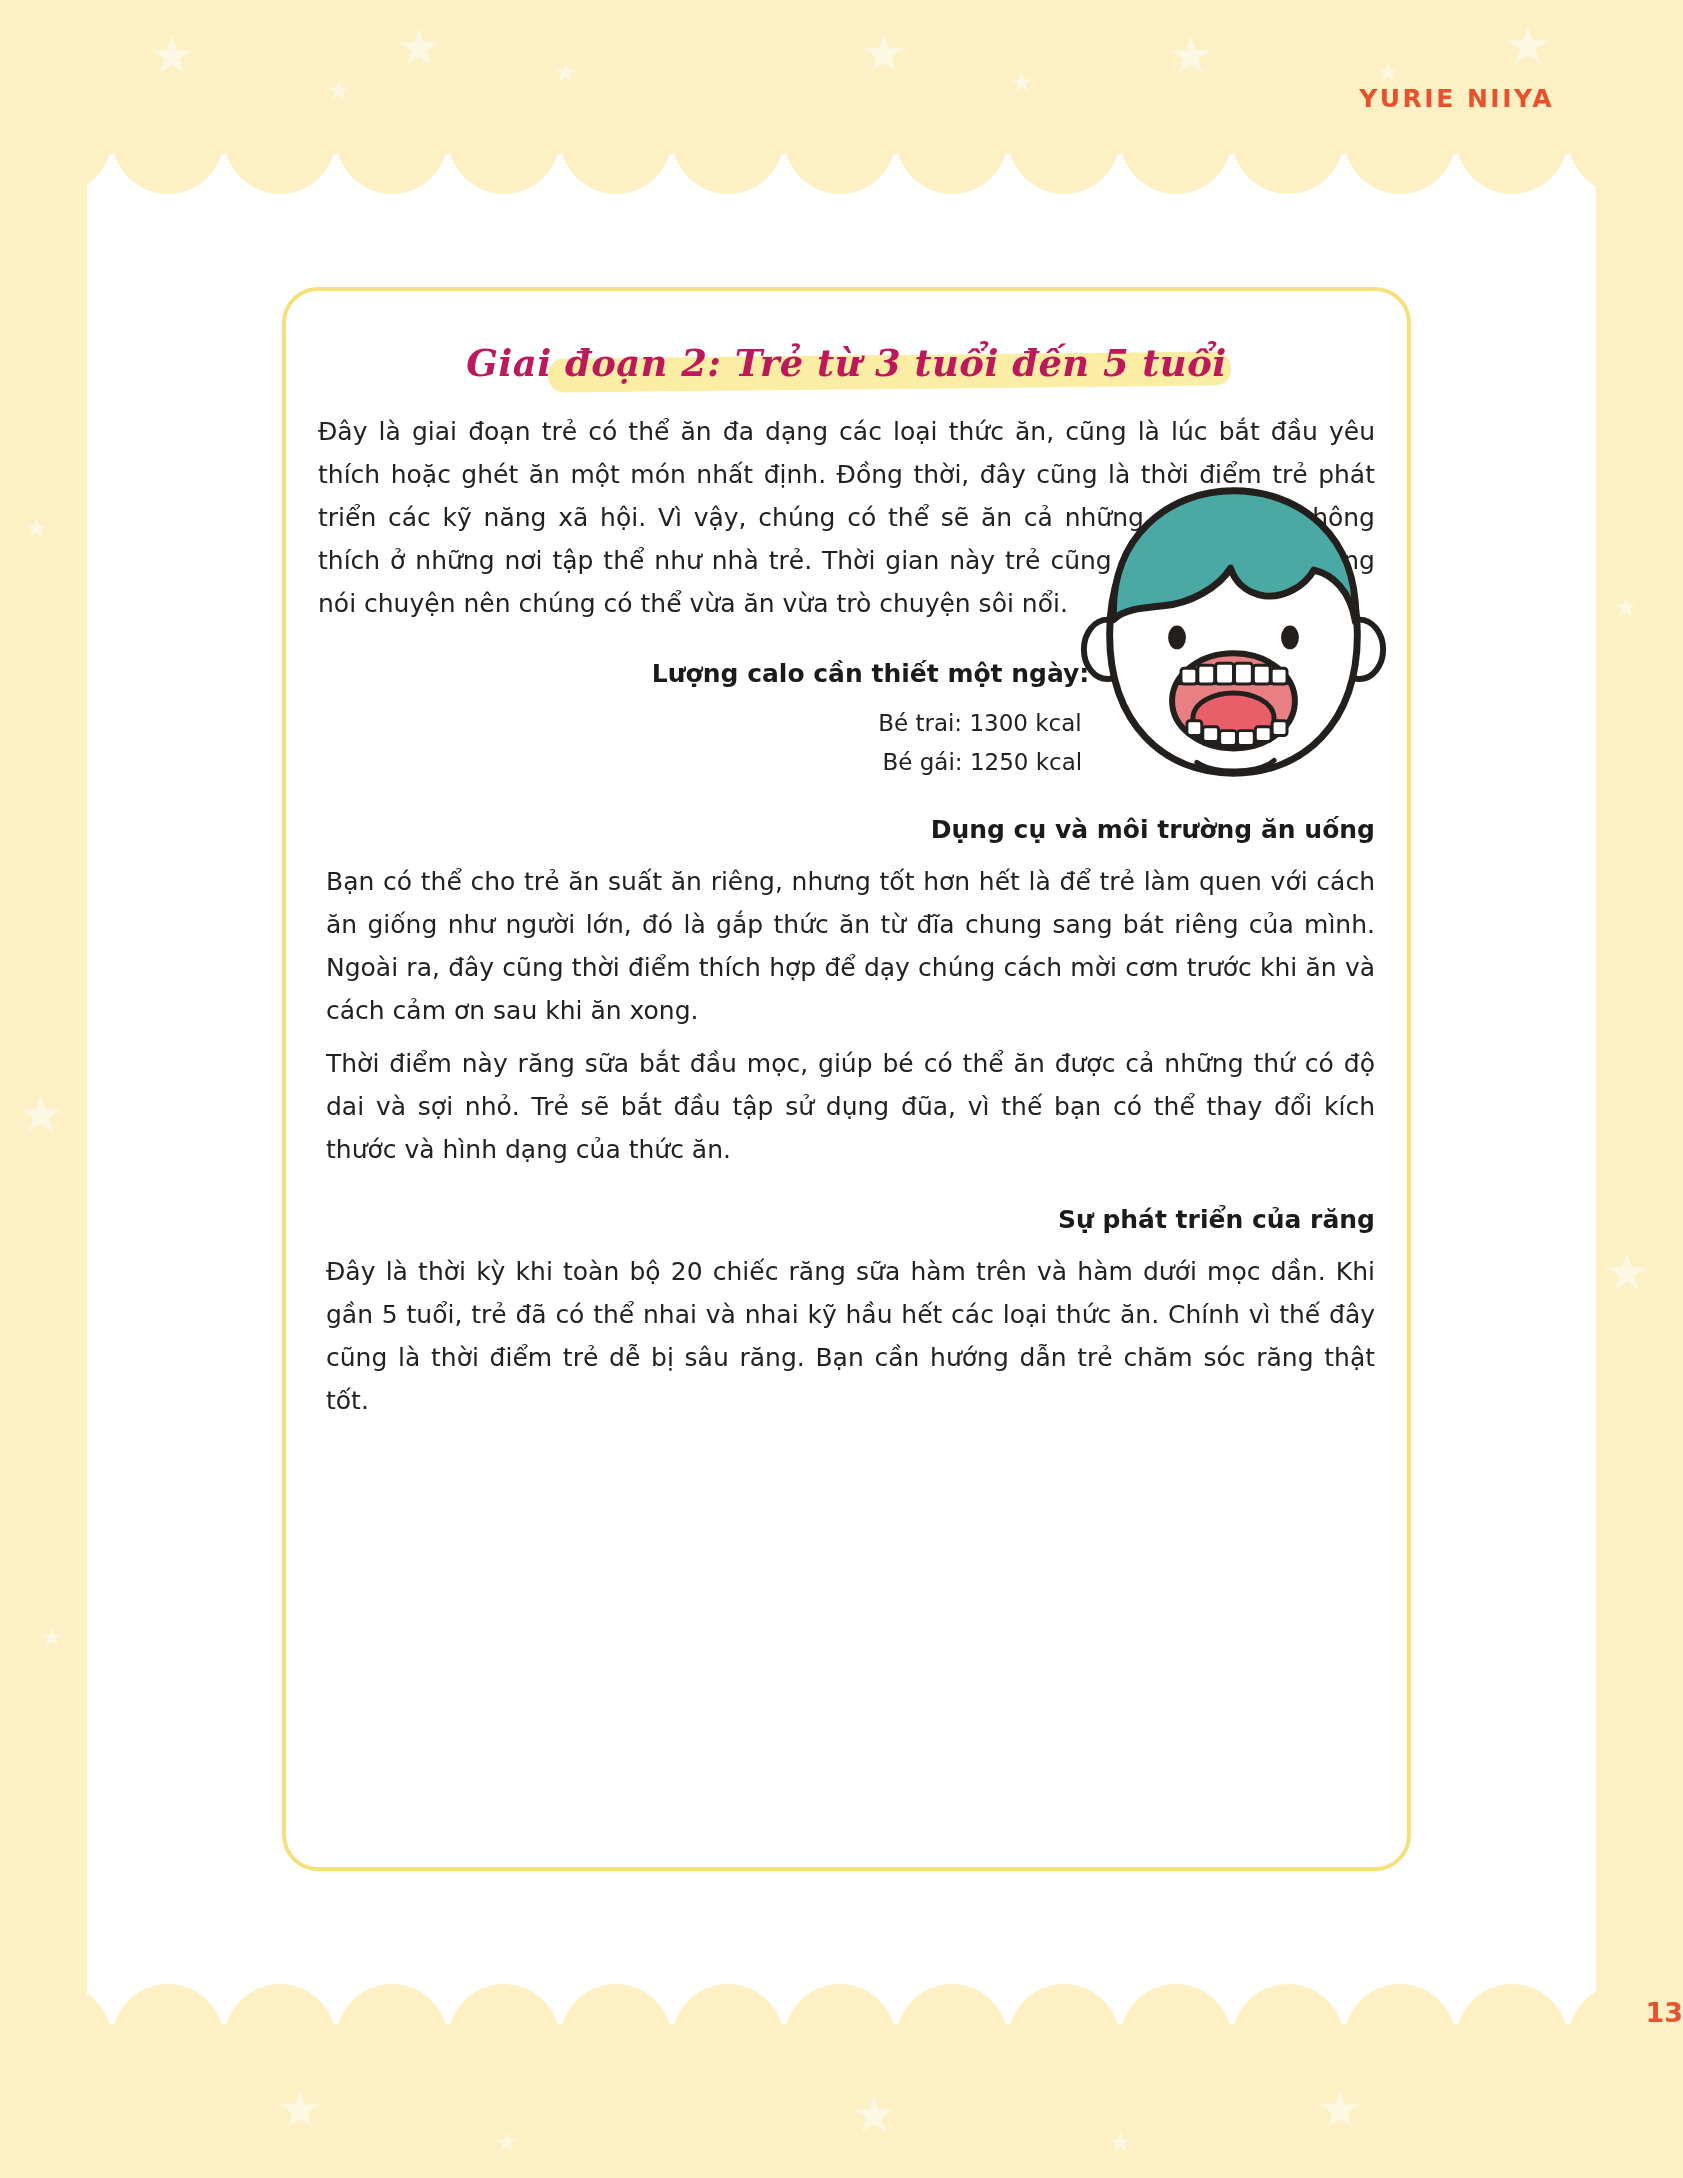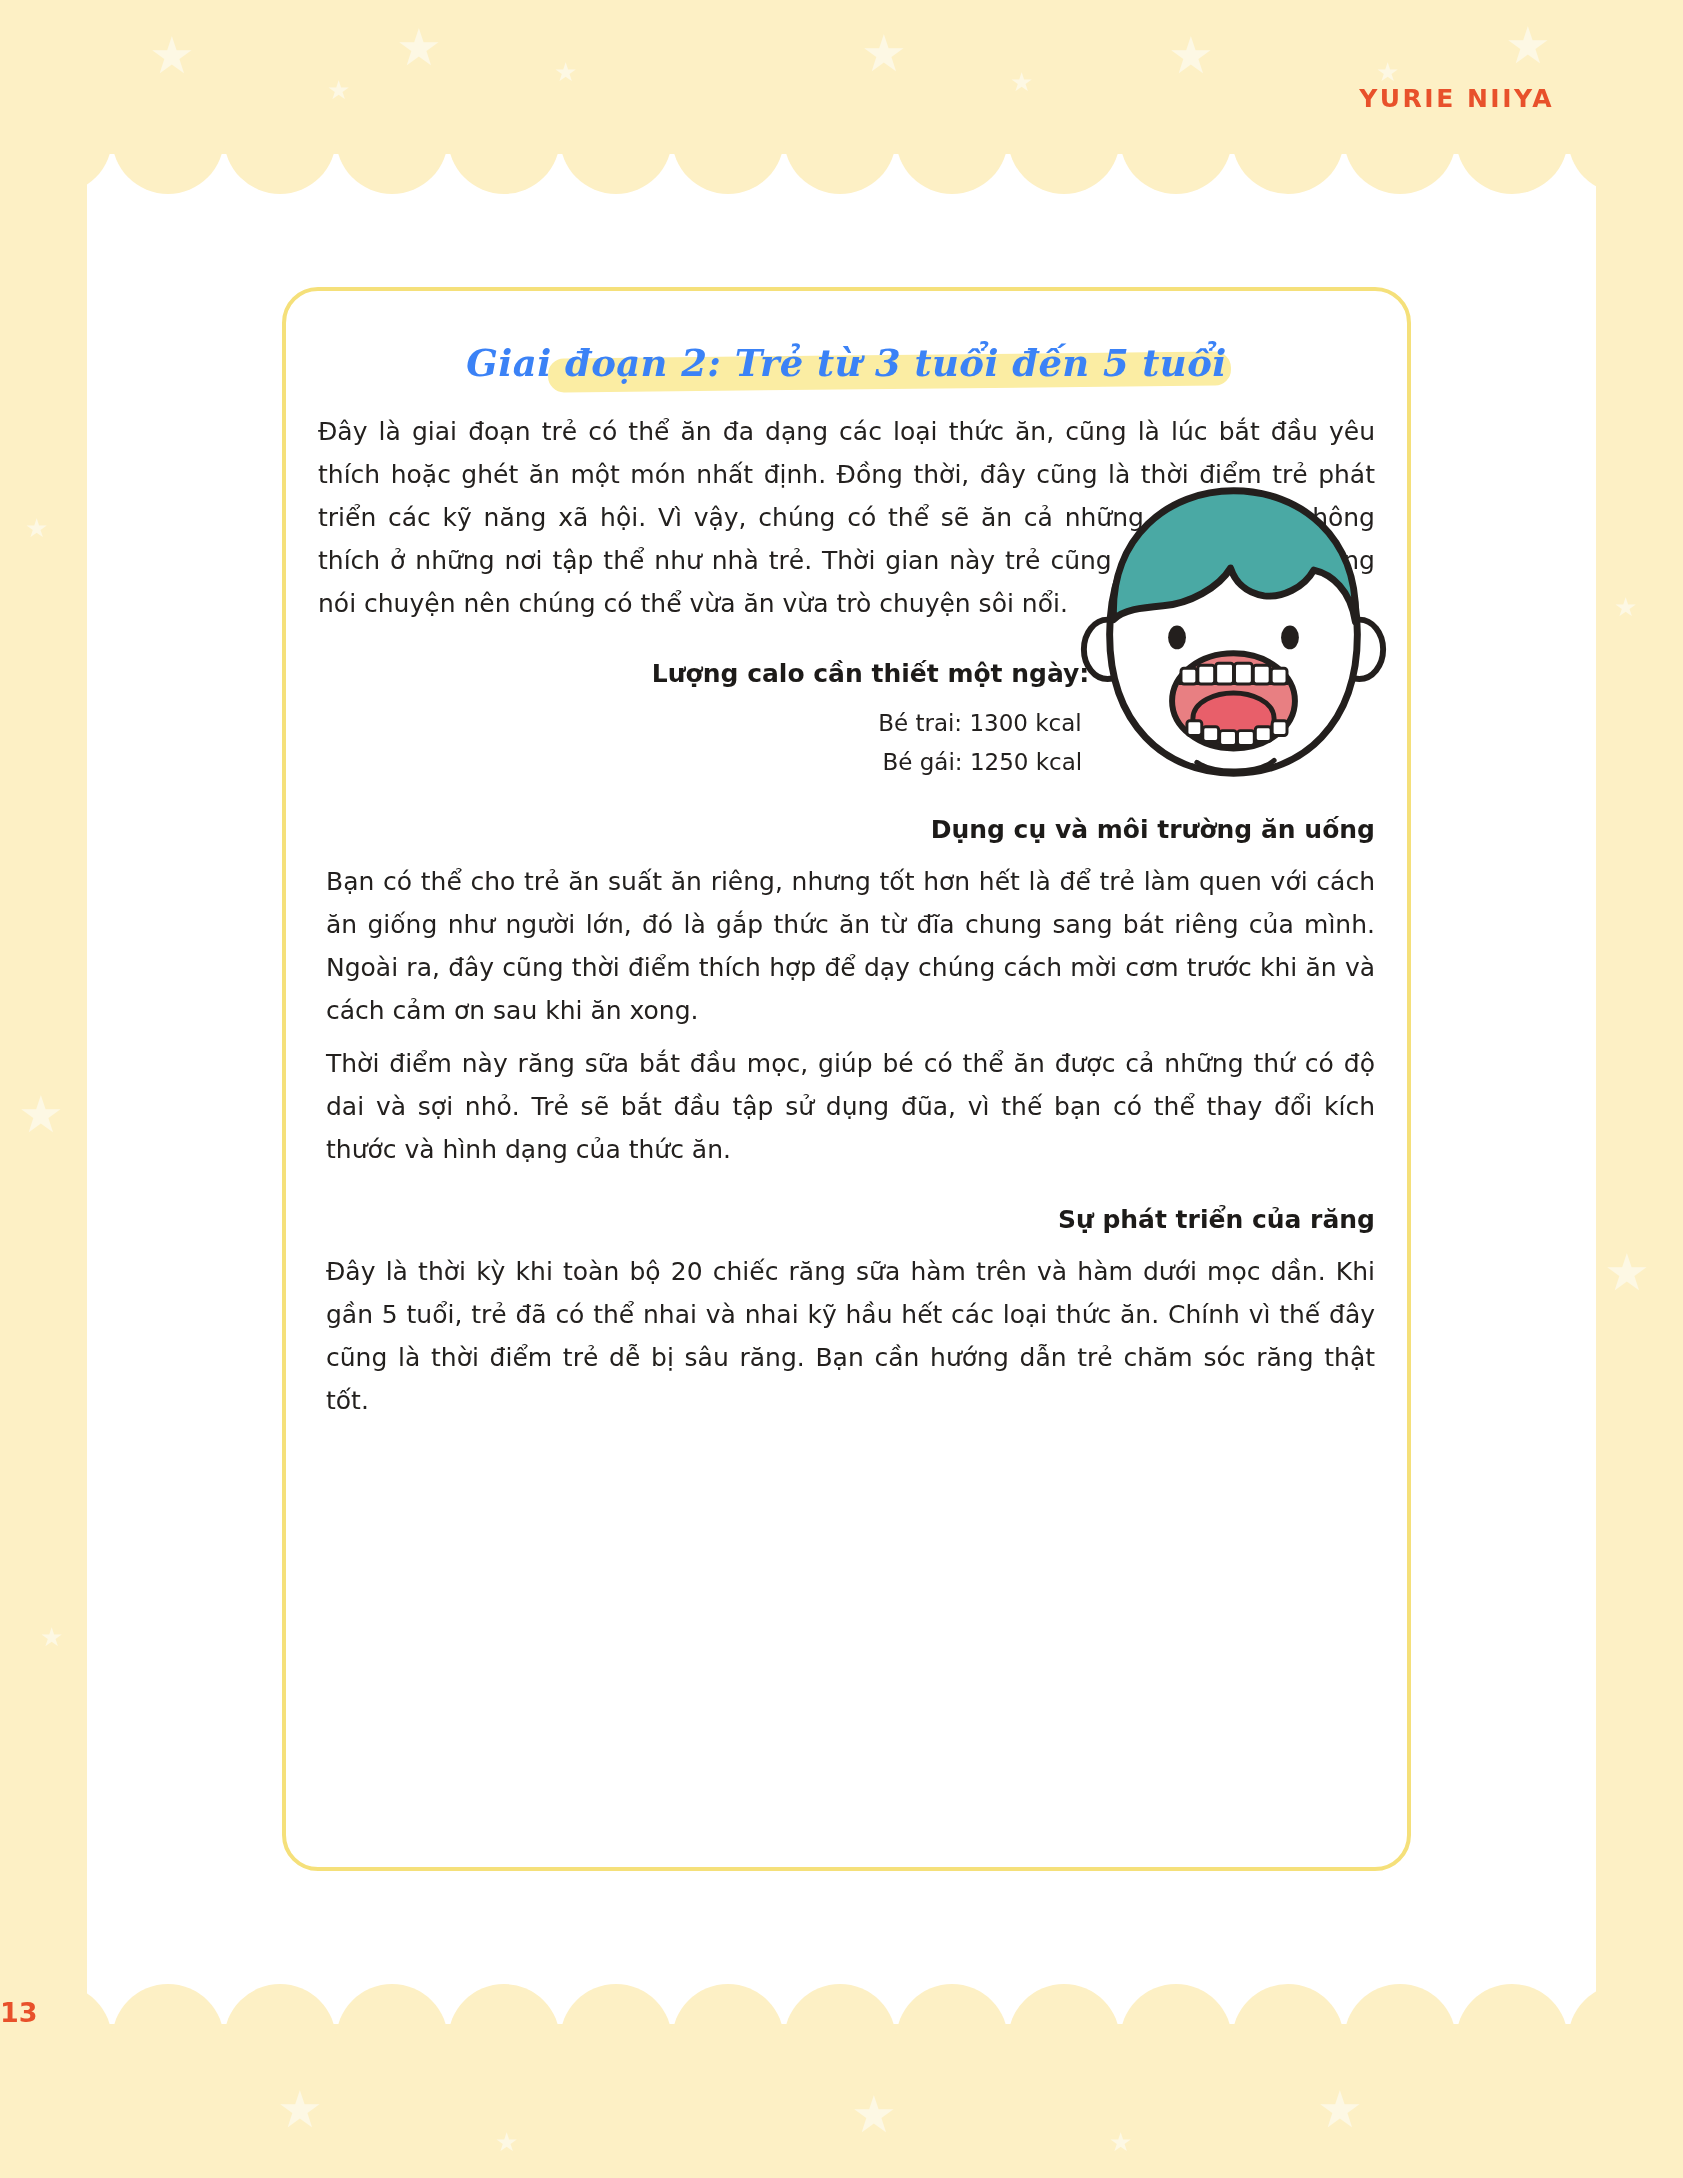--- a/index.html
+++ b/index.html
@@ -130,21 +130,21 @@
     background: #fbeda3;
     border-radius: 16px;
     transform: rotate(-0.6deg);
   }
   .title {
     position: relative;
     font-family: "DejaVu Serif", serif;
     font-style: italic;
     font-weight: bold;
     font-size: 37px;
-    color: #3b82f6;
+    color: #be185d;
     letter-spacing: 0.4px;
     padding-top: 22px;
   }
 
   p.body {
     font-size: 25px;
     line-height: 1.72;
     color: #23201e;
     margin: 0 0 0 0;
     text-align: justify;
@@ -181,21 +181,21 @@
 
   
   .face-svg { display: block; }
 
   
   .pageno {
     position: absolute;
     left: 0;
     right: 0;
     bottom: 150px;
-    text-align: left;
+    text-align: right;
     color: #e8512b;
     font-weight: bold;
     font-size: 27px;
     font-family: "DejaVu Sans", sans-serif;
   }
 </style>
 </head>
 <body>
 
 <div class="page">

